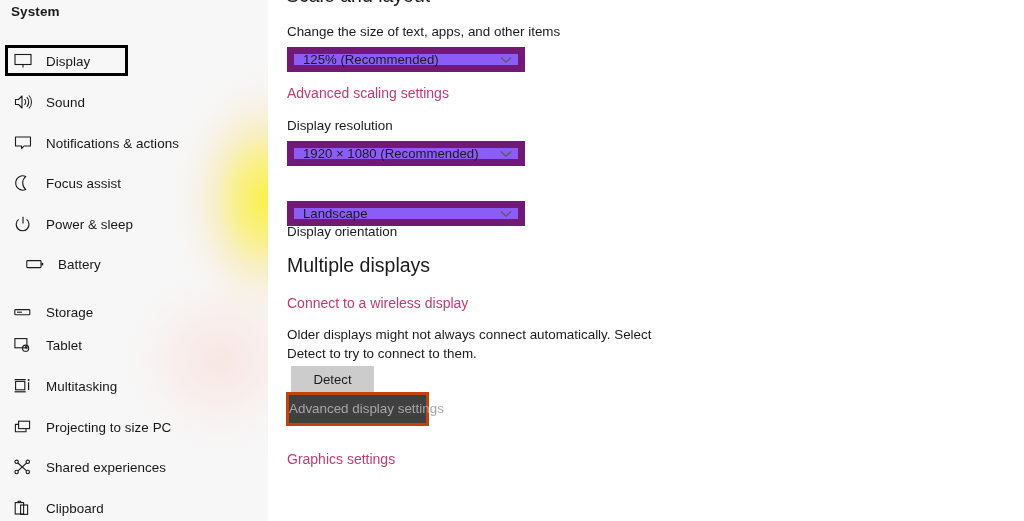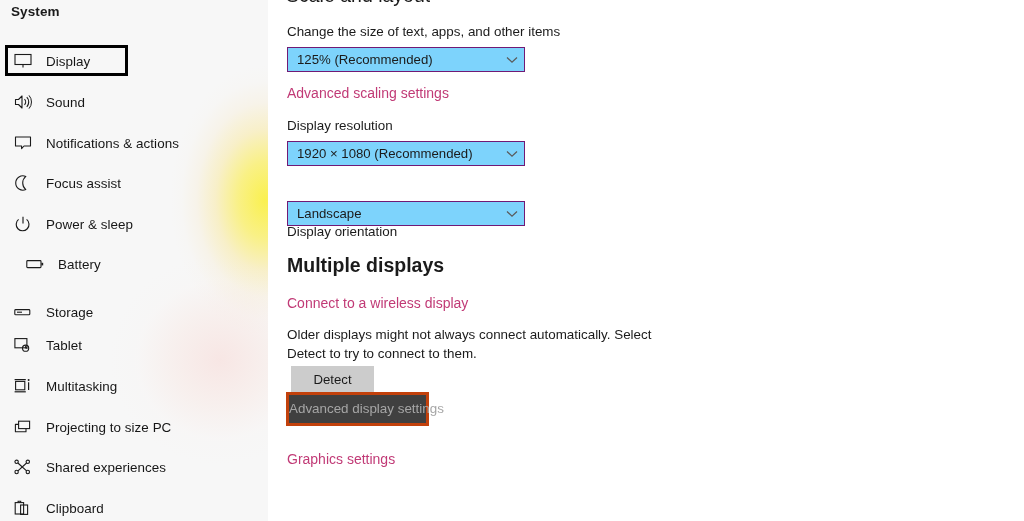--- a/index.html
+++ b/index.html
@@ -148,22 +148,22 @@
     font-size: 13.4px;
     color: #1b1b1b;
     white-space: nowrap;
   }
 
   .combobox {
     position: absolute;
     left: 19px;
     width: 238px;
     height: 25px;
-    background: #7dd3fc;
-    border: 1px solid #701a75;
+    background: #8b5cf6;
+    border: 7px solid #701a75;
     box-sizing: border-box;
     display: flex;
     align-items: center;
     cursor: default;
   }
   .combobox-value {
     font-size: 13.2px;
     color: #1b1b1b;
     margin-left: 9px;
     white-space: nowrap;
@@ -188,21 +188,21 @@
     cursor: default;
     text-decoration: none;
   }
 
   #multiple-displays-heading {
     position: absolute;
     left: 19px;
     top: 254px;
     font-size: 19.5px;
     color: #1b1b1b;
-    font-weight: bold;
+    font-weight: normal;
     margin: 0;
     white-space: nowrap;
   }
 
   #detect-desc {
     position: absolute;
     left: 19px;
     top: 326px;
     width: 385px;
     font-size: 13.4px;

